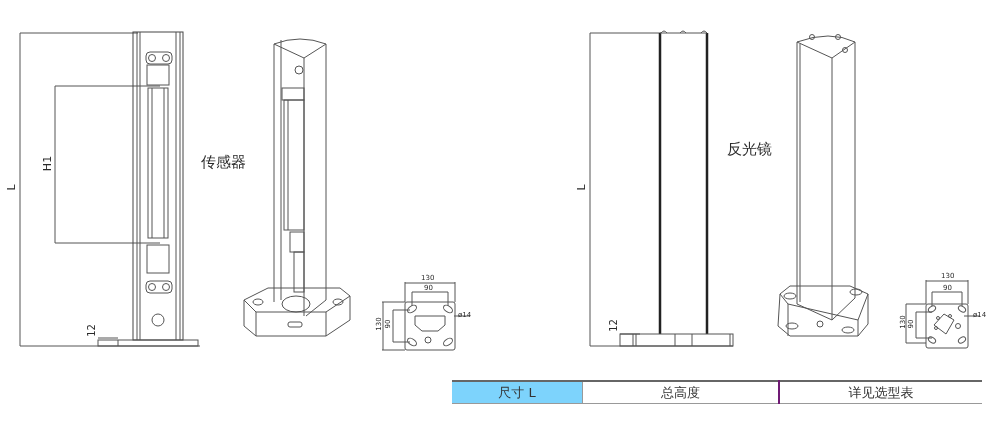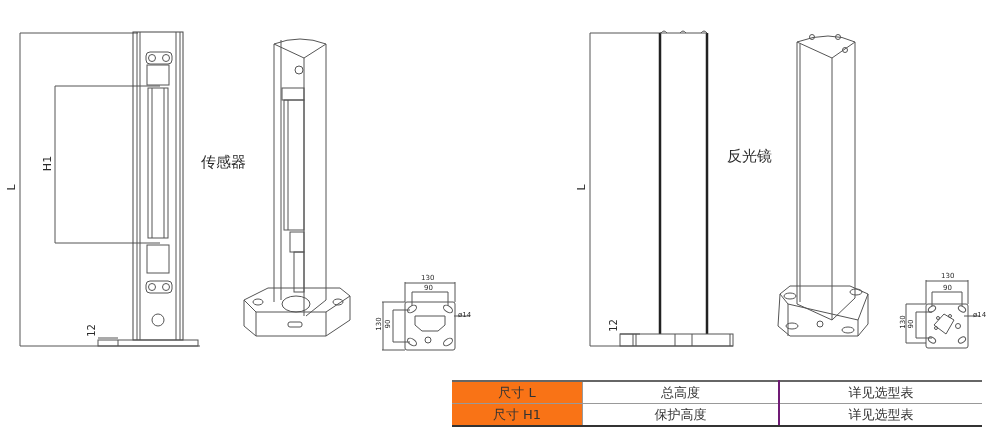--- a/index.html
+++ b/index.html
@@ -3,21 +3,21 @@
 <meta charset="utf-8">
 <style>
   html,body{margin:0;padding:0;background:#fff;}
   body{width:1003px;height:428px;position:relative;overflow:hidden;font-family:"DejaVu Sans","Liberation Sans",sans-serif;color:#333;}
   svg{position:absolute;left:0;top:0;}
   .label{position:absolute;font-size:15px;color:#2a2a2a;}
   table.spec{position:absolute;left:452px;top:380px;width:530px;border-collapse:collapse;font-size:13px;}
   table.spec td{height:21px;text-align:center;color:#333;padding:0;}
   table.spec tr:first-child td{border-top:2px solid #666;}
   table.spec tr:last-child td{border-bottom:2px solid #333;}
-  table.spec td.c0{width:130px;background:#f97316;border-right:1px solid #999;}
+  table.spec td.c0{width:130px;background:#7dd3fc;border-right:1px solid #999;}
   table.spec td.c1{width:195px;border-right:2px solid #701a75;}
   table.spec tr:first-child td{border-bottom:1px solid #999;}
 </style>
 </head>
 <body>
 
 <svg width="1003" height="428" viewBox="0 0 1003 428">
   <g stroke="#555" fill="none" stroke-width="1">
 
     <g>
@@ -167,35 +167,30 @@
 <div class="label" style="left:201px;top:153px;">传感器</div>
 <div class="label" style="left:8px;top:181px;font-size:11px;transform:rotate(-90deg);">L</div>
 <div class="label" style="left:40px;top:157px;font-size:11px;transform:rotate(-90deg);">H1</div>
 <div class="label" style="left:85px;top:325px;font-size:10px;transform:rotate(-90deg);">12</div>
 <div class="label" style="left:421px;top:274px;font-size:7px;">130</div>
 <div class="label" style="left:424px;top:284px;font-size:7px;">90</div>
 <div class="label" style="left:372px;top:320px;font-size:7px;transform:rotate(-90deg);">130</div>
 <div class="label" style="left:384px;top:320px;font-size:7px;transform:rotate(-90deg);">90</div>
 <div class="label" style="left:458px;top:311px;font-size:7px;">ø14</div>
 
-<div class="label" style="left:727px;top:147px;">反光镜</div>
+<div class="label" style="left:727px;top:140px;">反光镜</div>
 <div class="label" style="left:578px;top:181px;font-size:11px;transform:rotate(-90deg);">L</div>
 <div class="label" style="left:607px;top:320px;font-size:10px;transform:rotate(-90deg);">12</div>
 <div class="label" style="left:941px;top:272px;font-size:7px;">130</div>
 <div class="label" style="left:943px;top:284px;font-size:7px;">90</div>
 <div class="label" style="left:896px;top:318px;font-size:7px;transform:rotate(-90deg);">130</div>
 <div class="label" style="left:907px;top:320px;font-size:7px;transform:rotate(-90deg);">90</div>
 <div class="label" style="left:973px;top:311px;font-size:7px;">ø14</div>
 
 <table class="spec">
   <tbody>
       <tr>
     <td class="c0">尺寸 L</td>
     <td class="c1">总高度</td>
     <td class="c2">详见选型表</td>
   </tr>
-  <tr>
-    <td class="c0">尺寸 H1</td>
-    <td class="c1">保护高度</td>
-    <td class="c2">详见选型表</td>
-  </tr>
 </tbody>
   </table>
 
 </body></html>

